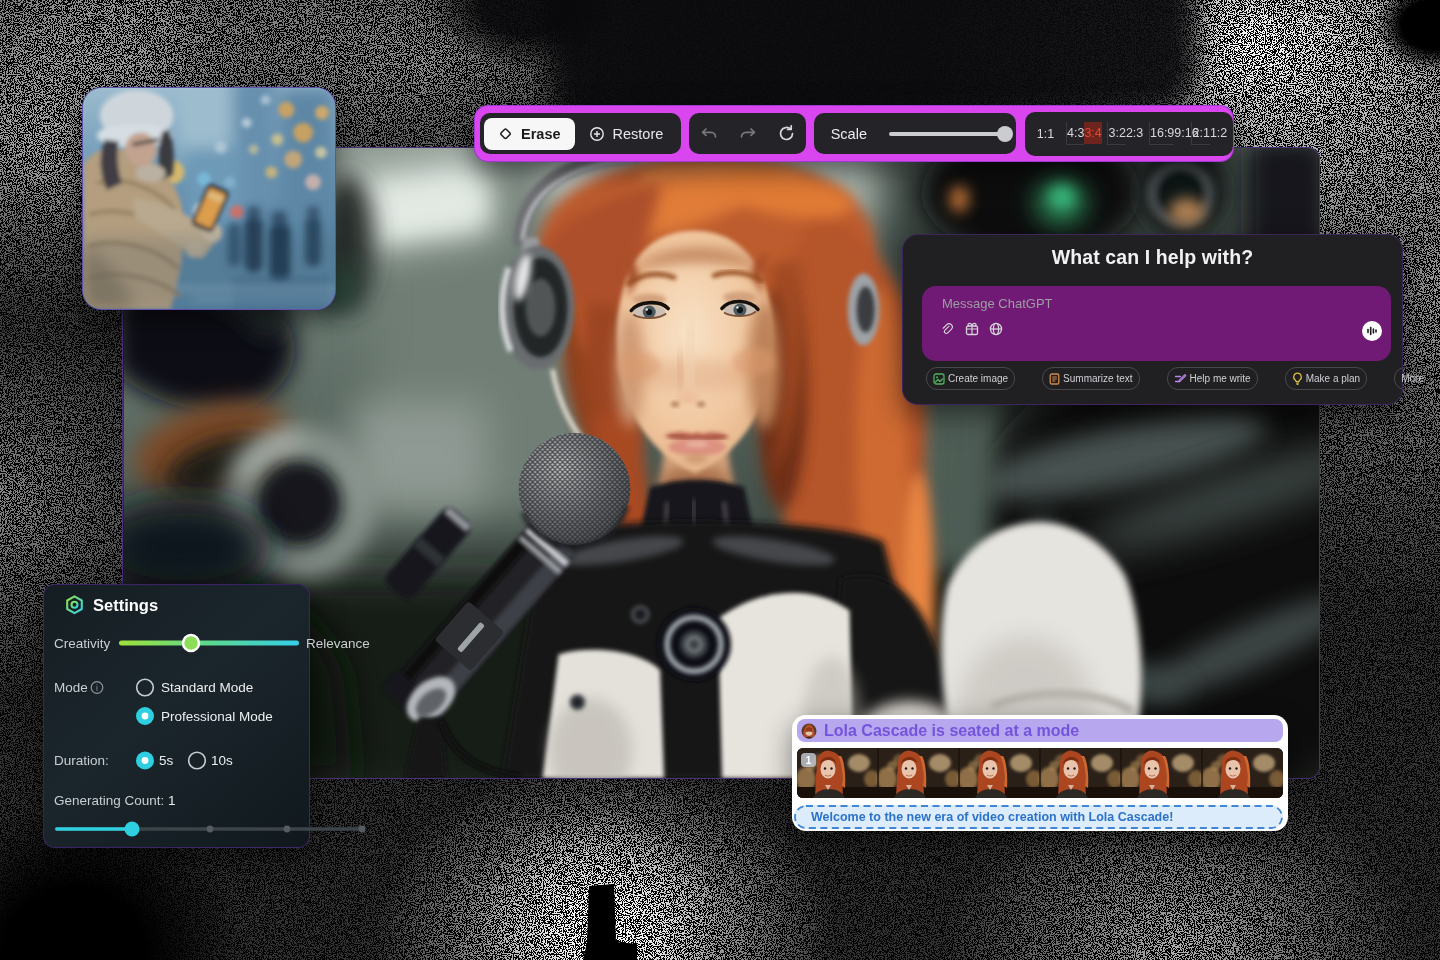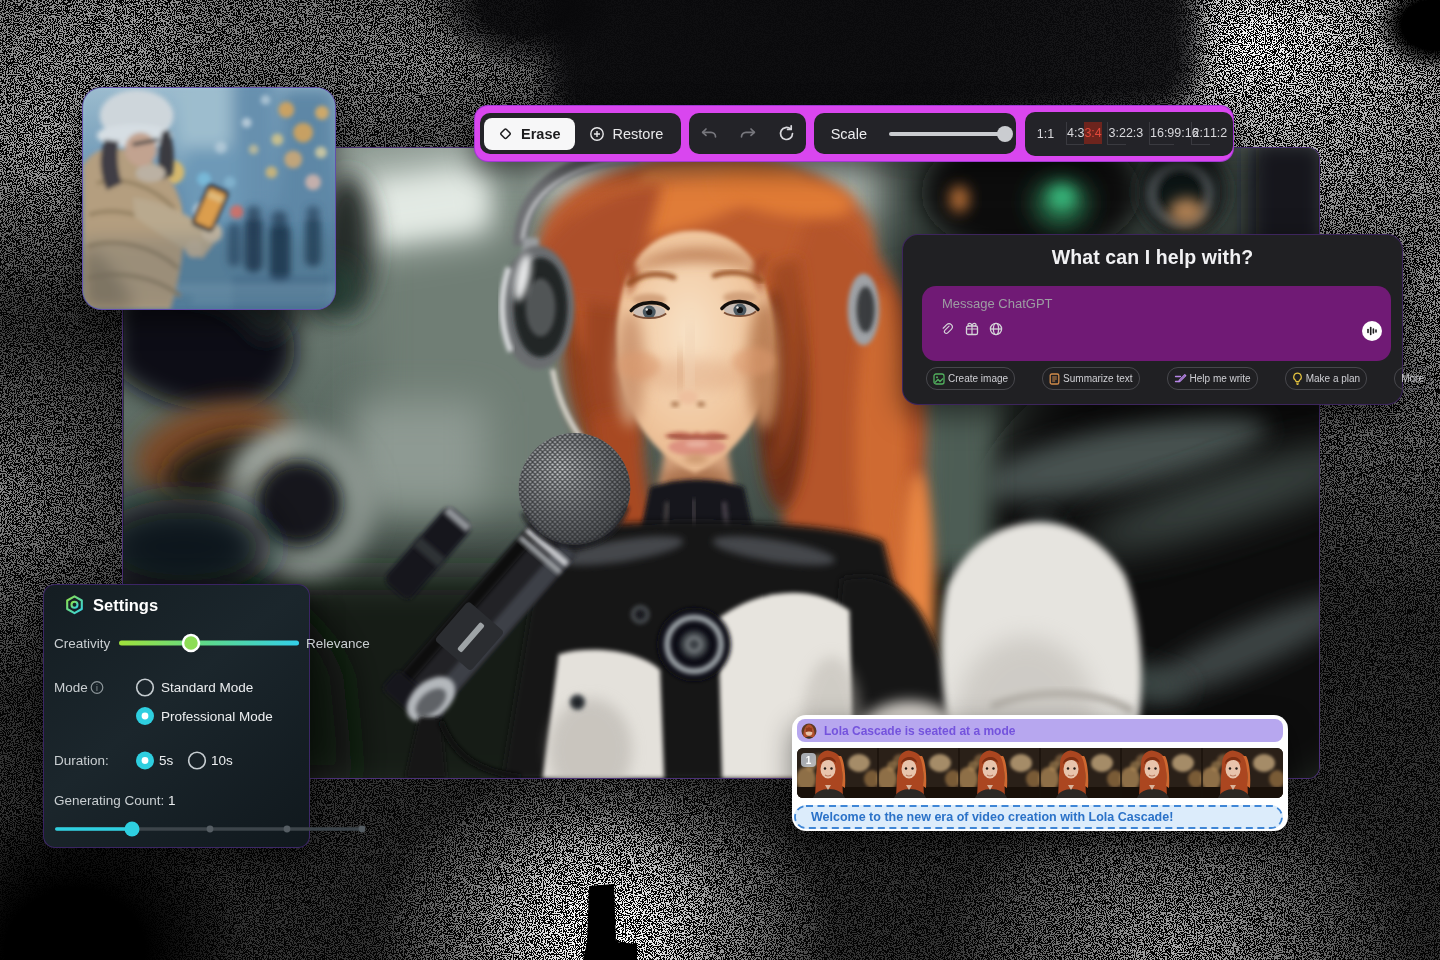--- a/index.html
+++ b/index.html
@@ -56,21 +56,21 @@
 #gptin .ph{position:absolute;left:20px;top:10px;font-size:13px;color:#9d9da3;}
 #gptin .ics{position:absolute;left:20px;top:36px;display:flex;gap:10px;}
 #voice{position:absolute;right:9px;top:35px;width:20px;height:20px;border-radius:50%;background:#fff;display:flex;align-items:center;justify-content:center;}
 #pills{position:absolute;left:0;top:132px;width:100%;display:flex;justify-content:center;gap:27px;margin-left:26px;}
 .pill{height:21px;border:1px solid #47474c;border-radius:11px;display:flex;align-items:center;padding:0 6px;font-size:10px;color:#cfcfd4;gap:3px;white-space:nowrap;}
 
 #settings{position:absolute;left:43px;top:584px;width:267px;height:264px;border-radius:12px;border:1px solid rgba(104,44,180,.45);box-sizing:border-box;background:linear-gradient(140deg,#141d22 0%,#1b262c 45%,#10181d 100%);color:#dfe3e5;box-shadow:0 10px 30px rgba(0,0,0,.5);}
 
 #lola{position:absolute;left:792px;top:715px;width:496px;height:116px;background:#fff;border-radius:14px;box-shadow:0 10px 28px rgba(0,0,0,.45);}
 #lolabar{position:absolute;left:5px;top:4px;width:486px;height:23px;background:#b7a7ef;border-radius:8px;display:flex;align-items:center;}
-#lolabar span{font-size:12px;font-weight:700;color:#7453dd;margin-left:7px;}
+#lolabar span{font-size:16px;font-weight:700;color:#7453dd;margin-left:7px;}
 #strip{position:absolute;left:5px;top:33px;width:486px;height:50px;border-radius:6px;overflow:hidden;background:#2a211a;}
 #badge{position:absolute;left:9px;top:38px;width:15px;height:14px;background:rgba(190,196,205,.85);border-radius:4px;color:#fff;font-size:10px;font-weight:700;display:flex;align-items:center;justify-content:center;}
 #msg{position:absolute;left:2px;top:90px;width:489px;height:24px;background:#dcecfb;border-radius:12px;display:flex;align-items:center;box-sizing:border-box;}
 #msg span{font-size:12.5px;font-weight:700;color:#2b72c8;margin-left:17px;}
 </style></head>
 <body>
 <div id="stage">
  <svg id="noise" width="1440" height="960" xmlns="http://www.w3.org/2000/svg">
   <filter id="nf" x="0" y="0" width="100%" height="100%">
    <feTurbulence type="fractalNoise" baseFrequency="0.9" numOctaves="2" seed="11" stitchTiles="stitch"></feTurbulence>

